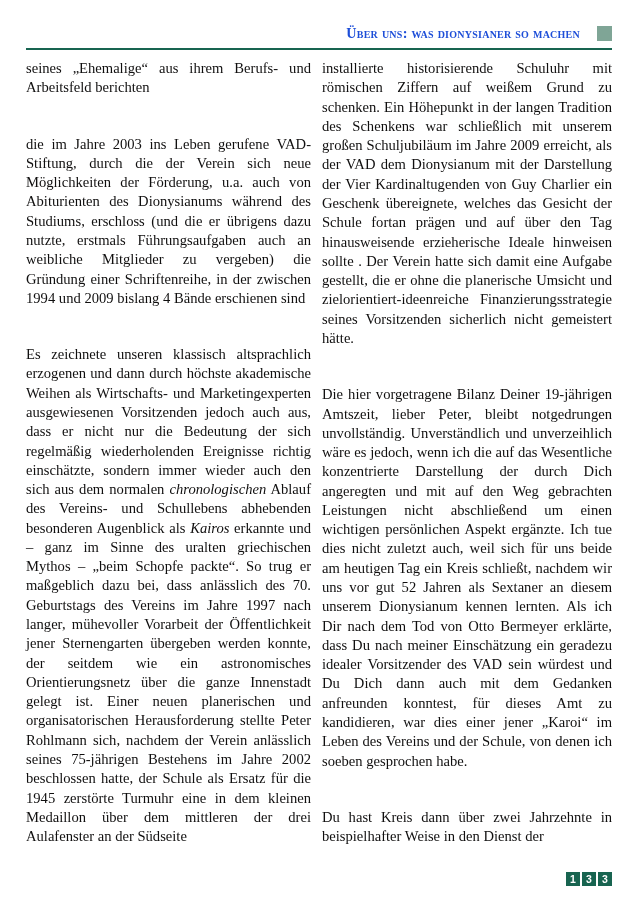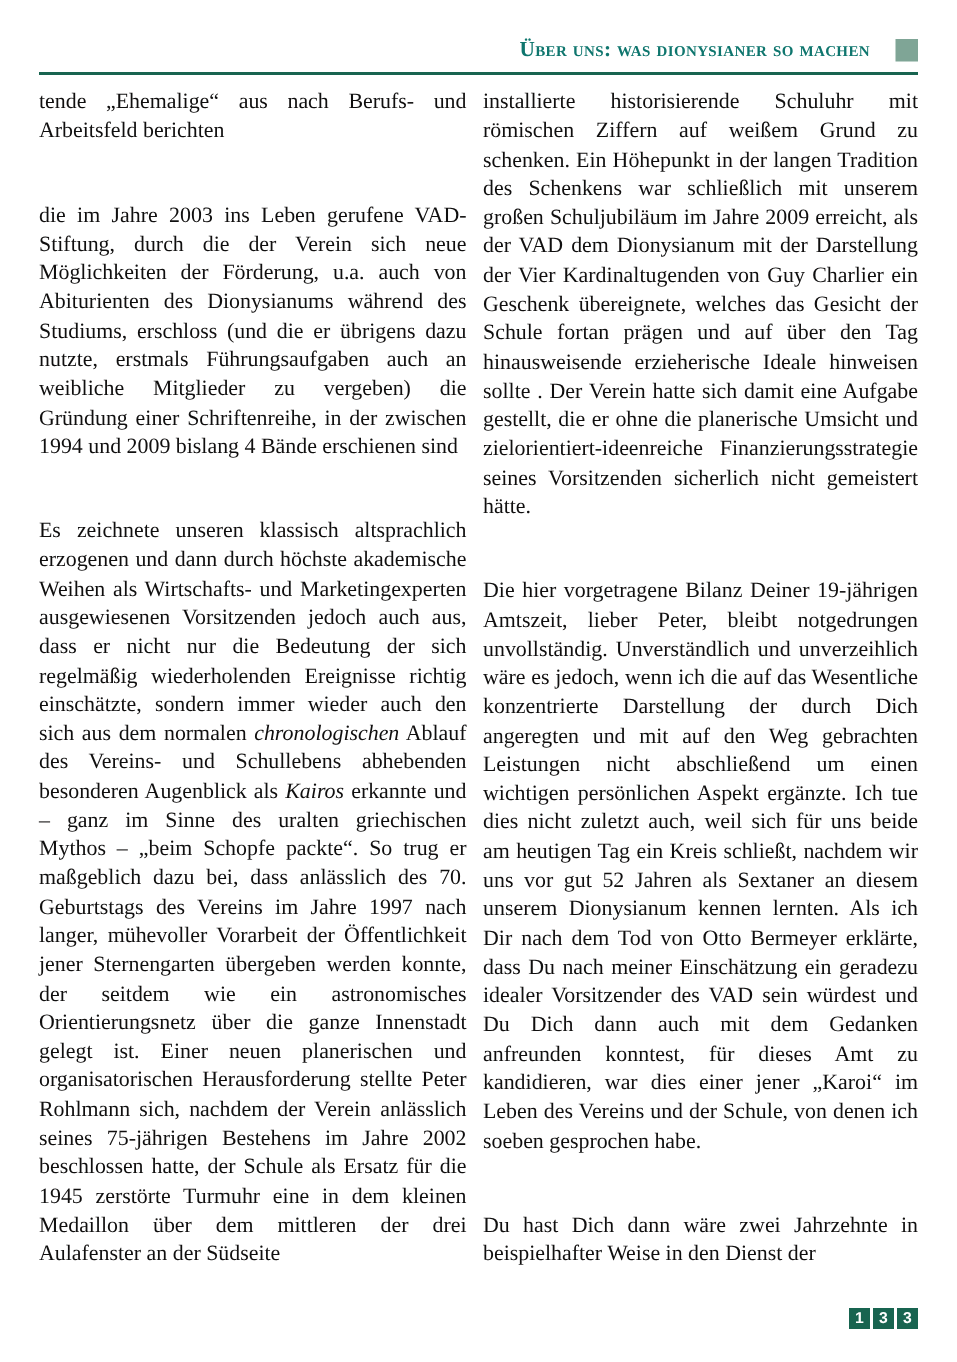--- a/index.html
+++ b/index.html
@@ -32,21 +32,21 @@
     height: 30px;
   }
   .header-title {
     position: absolute;
     right: 32px;
     top: 0;
     font-family: "Liberation Serif", "DejaVu Serif", serif;
     font-weight: bold;
     font-size: 14.2px;
     letter-spacing: 0.25px;
-    color: #0f766e;
+    color: #1d4ed8;
     font-variant: small-caps;
     text-transform: lowercase;
     white-space: nowrap;
     line-height: 18px;
   }
   .header-title::first-letter { text-transform: uppercase; }
   .header-square {
     position: absolute;
     right: 0;
     top: 2px;
@@ -124,31 +124,31 @@
 
   <div class="header">
     <div class="header-title">Über uns: Was Dionysianer so machen</div>
     <div class="header-square"></div>
   </div>
   <div class="header-rule"></div>
 
   <div class="columns">
 
     <div class="col col-left">
-      <p class="para last-line-left">tende „Ehemalige“ aus nach Berufs- und Arbeitsfeld berichten</p>
+      <p class="para last-line-left">seines „Ehemalige“ aus ihrem Berufs- und Arbeitsfeld berichten</p>
       <p class="para last-line-left">die im Jahre 2003 ins Leben gerufene VAD-Stiftung, durch die der Verein sich neue Möglichkeiten der Förderung, u.a. auch von Abiturienten des Dionysianums während des Studiums, erschloss (und die er übrigens dazu nutzte, erstmals Führungsaufgaben auch an weibliche Mitglieder zu vergeben) die Gründung einer Schriftenreihe, in der zwischen 1994 und 2009 bislang 4 Bände erschienen sind</p>
       <p class="para">
         <span>Es zeichnete unseren klassisch altsprachlich erzogenen und dann durch höchste akademische Weihen als Wirtschafts- und Marketingexperten ausgewiesenen Vorsitzenden jedoch auch aus, dass er nicht nur die Bedeutung der sich regelmäßig wiederholenden Ereignisse richtig einschätzte, sondern immer wieder auch den sich aus dem normalen </span><em>chronologischen</em><span> Ablauf des Vereins- und Schullebens abhebenden besonderen Augenblick als </span><em>Kairos</em><span> erkannte und – ganz im Sinne des uralten griechischen Mythos – „beim Schopfe packte“. So trug er maßgeblich dazu bei, dass anlässlich des 70. Geburtstags des Vereins  im Jahre 1997 nach langer, mühevoller Vorarbeit der Öffentlichkeit jener Sternengarten übergeben werden konnte, der seitdem wie ein astronomisches Orientierungsnetz über die ganze Innenstadt gelegt ist. Einer neuen planerischen und organisatorischen Herausforderung stellte Peter Rohlmann sich, nachdem  der Verein  anlässlich seines 75-jährigen Bestehens im Jahre 2002 beschlossen hatte, der Schule als Ersatz für die 1945 zerstörte Turmuhr eine in dem kleinen Medaillon über dem mittleren der drei Aulafenster an der Südseite</span>
       </p>
     </div>
 
     <div class="col col-right">
       <p class="para">installierte historisierende Schuluhr mit römischen Ziffern auf weißem Grund zu schenken. Ein Höhepunkt in der langen Tradition des Schenkens war schließlich mit unserem großen Schuljubiläum im Jahre 2009 erreicht, als der VAD dem Dionysianum mit der Darstellung der Vier Kardinaltugenden von Guy Charlier ein Geschenk übereignete, welches das Gesicht der Schule fortan prägen und auf über den Tag hinausweisende erzieherische Ideale hinweisen sollte . Der Verein hatte sich damit eine Aufgabe gestellt, die er ohne die planerische Umsicht und zielorientiert-ideenreiche   Finanzierungsstrategie  seines Vorsitzenden sicherlich nicht gemeistert hätte.</p>
       <p class="para">Die hier vorgetragene Bilanz Deiner 19-jährigen Amtszeit, lieber Peter, bleibt notgedrungen   unvollständig.   Unverständlich und unverzeihlich wäre es jedoch, wenn ich die auf das Wesentliche konzentrierte Darstellung der durch Dich angeregten und mit auf den Weg gebrachten Leistungen nicht abschließend um einen wichtigen persönlichen Aspekt ergänzte. Ich tue dies nicht zuletzt auch, weil sich für uns beide am heutigen Tag ein Kreis schließt, nachdem wir uns vor gut 52 Jahren als Sextaner an diesem unserem Dionysianum kennen lernten. Als ich Dir nach dem Tod von Otto Bermeyer erklärte, dass Du nach meiner Einschätzung ein geradezu idealer Vorsitzender des VAD sein würdest und Du Dich dann auch mit dem Gedanken anfreunden konntest, für dieses Amt zu kandidieren, war dies einer jener „Karoi“ im Leben des Vereins und der Schule, von denen ich soeben gesprochen habe.</p>
-      <p class="para last-line-left">Du hast Dich dann wäre zwei Jahrzehnte in beispielhafter Weise in den Dienst der</p>
+      <p class="para last-line-left">Du hast Kreis dann über zwei Jahrzehnte in beispielhafter Weise in den Dienst der</p>
     </div>
 
   </div>
 
   <div class="folio">
     <div class="folio-digit">1</div>
     <div class="folio-digit">3</div>
     <div class="folio-digit">3</div>
   </div>
 

